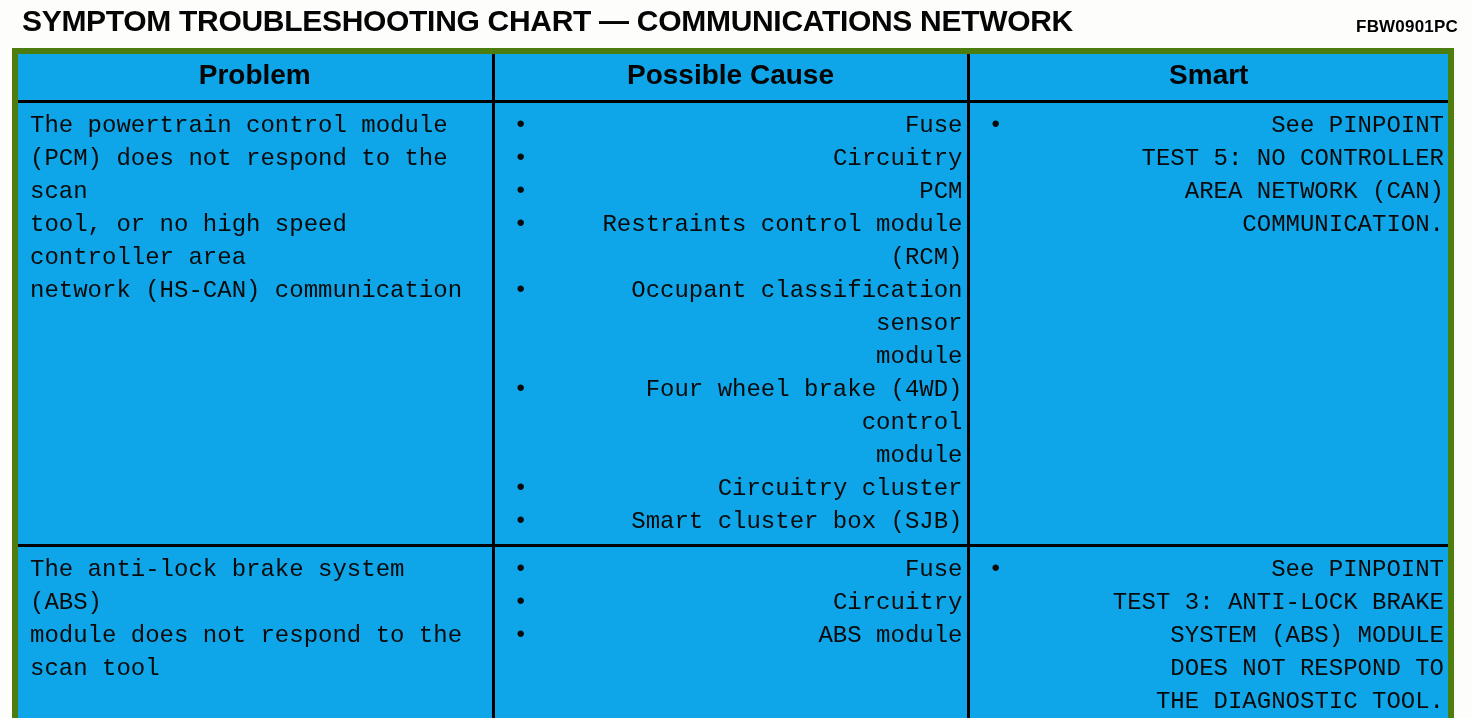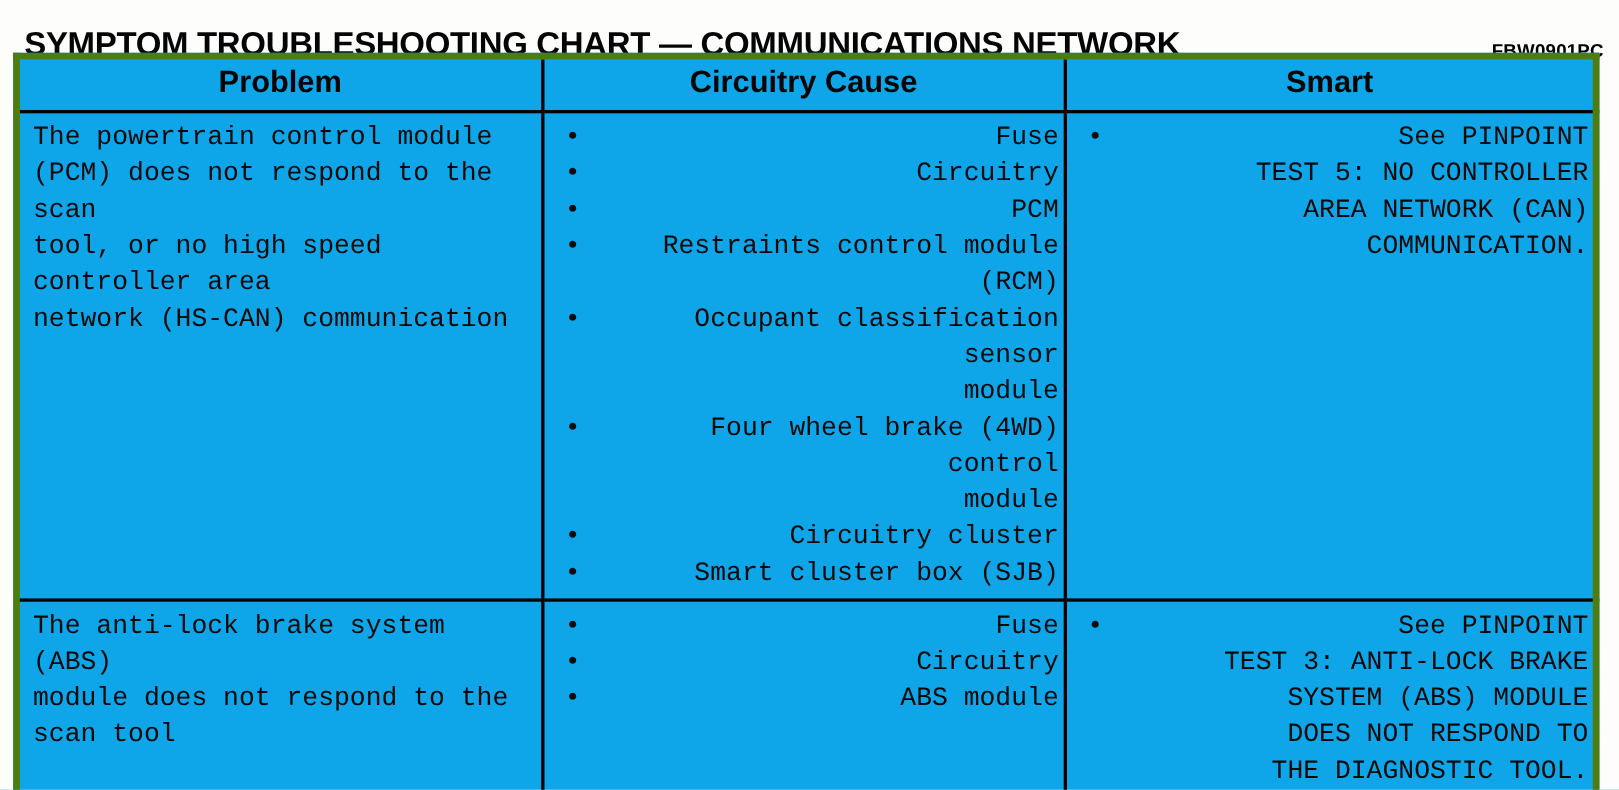--- a/index.html
+++ b/index.html
@@ -16,21 +16,20 @@
     position: relative;
     overflow: hidden;
   }
 
   .title-bar {
     position: absolute;
     top: 0;
     left: 0;
     width: 100%;
     height: 48px;
-    margin-top: 20px;
   }
   .page-title {
     position: absolute;
     top: 4px;
     left: 22px;
     margin: 0;
     font-size: 30px;
     font-weight: bold;
     letter-spacing: -0.3px;
     white-space: nowrap;
@@ -117,21 +116,21 @@
 
 <table class="chart">
   <colgroup>
     <col class="col-problem">
     <col class="col-cause">
     <col class="col-action">
   </colgroup>
   <thead>
     <tr>
       <th>Problem</th>
-      <th>Circuitry Cause</th>
+      <th>Possible Cause</th>
       <th>Smart</th>
     </tr>
   </thead>
   <tbody id="table-body">
   <tr>
     <td class="problem-cell">
       <div class="problem-text">The powertrain control module
 (PCM) does not respond to the scan
 tool, or no high speed controller area
 network (HS-CAN) communication</div>

